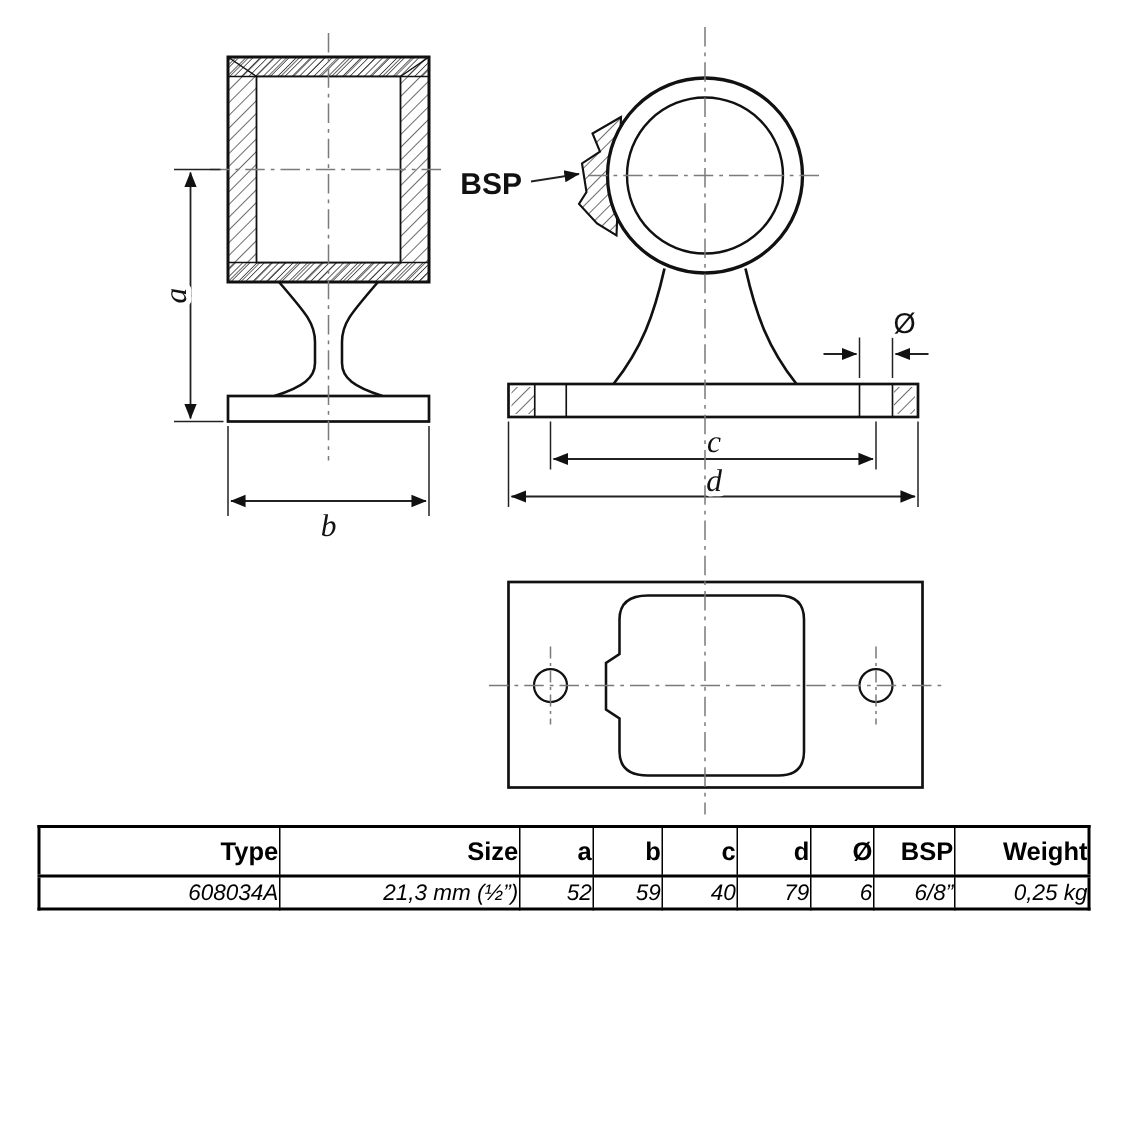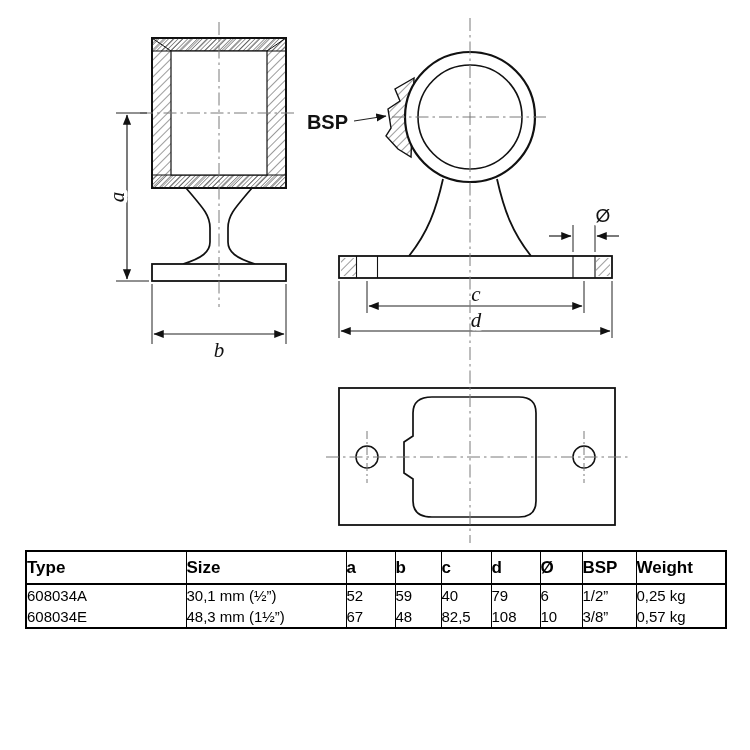--- a/index.html
+++ b/index.html
@@ -7,23 +7,23 @@
         font-family:"Liberation Sans",sans-serif;overflow:hidden;}
   svg.drawing{display:block;width:750px;height:548px;}
   .dim-label{font-family:"Liberation Serif",serif;font-style:italic;font-size:21px;fill:#111;
              paint-order:stroke;stroke:#fff;stroke-width:7px;stroke-linejoin:round;}
   .sym-label{font-family:"Liberation Sans",sans-serif;font-size:19px;fill:#111;
              paint-order:stroke;stroke:#fff;stroke-width:6px;stroke-linejoin:round;}
   .bsp-label{font-family:"Liberation Sans",sans-serif;font-size:20px;font-weight:600;fill:#111;}
   table.spec{border-collapse:collapse;width:700px;margin:2px 0 0 25px;table-layout:fixed;
              border:2px solid #000;}
   table.spec th,table.spec td{border-left:1.6px solid #000;border-right:1.6px solid #000;
-             text-align:left;padding:0;white-space:nowrap;overflow:hidden;color:#000;}
+             text-align:right;padding:0;white-space:nowrap;overflow:hidden;color:#000;}
   table.spec thead tr{border-bottom:2px solid #000;height:33px;}
-  table.spec tbody tr{height:22px;}
+  table.spec tbody tr{height:22px;font-style:italic;}
   table.spec th{font-size:17px;font-weight:bold;}
   table.spec td{font-size:15px;}
 </style>
 </head>
 <body>
 
 <div class="page">
 
   <svg class="drawing" viewBox="0 0 750 548" xmlns="http://www.w3.org/2000/svg">
     <defs>
@@ -149,36 +149,25 @@
         <th>c</th>
         <th>d</th>
         <th>Ø</th>
         <th>BSP</th>
         <th>Weight</th>
       </tr>
     </thead>
     <tbody>
         <tr>
           <td>608034A</td>
-          <td>30,1 mm (½”)</td>
+          <td>21,3 mm (½”)</td>
           <td>52</td>
           <td>59</td>
           <td>40</td>
           <td>79</td>
           <td>6</td>
-          <td>1/2”</td>
+          <td>6/8”</td>
           <td>0,25 kg</td>
-        </tr>
-        <tr>
-          <td>608034E</td>
-          <td>48,3 mm (1½”)</td>
-          <td>67</td>
-          <td>48</td>
-          <td>82,5</td>
-          <td>108</td>
-          <td>10</td>
-          <td>3/8”</td>
-          <td>0,57 kg</td>
         </tr>
       </tbody>
   </table>
 
 </div>
 
 </body></html>

